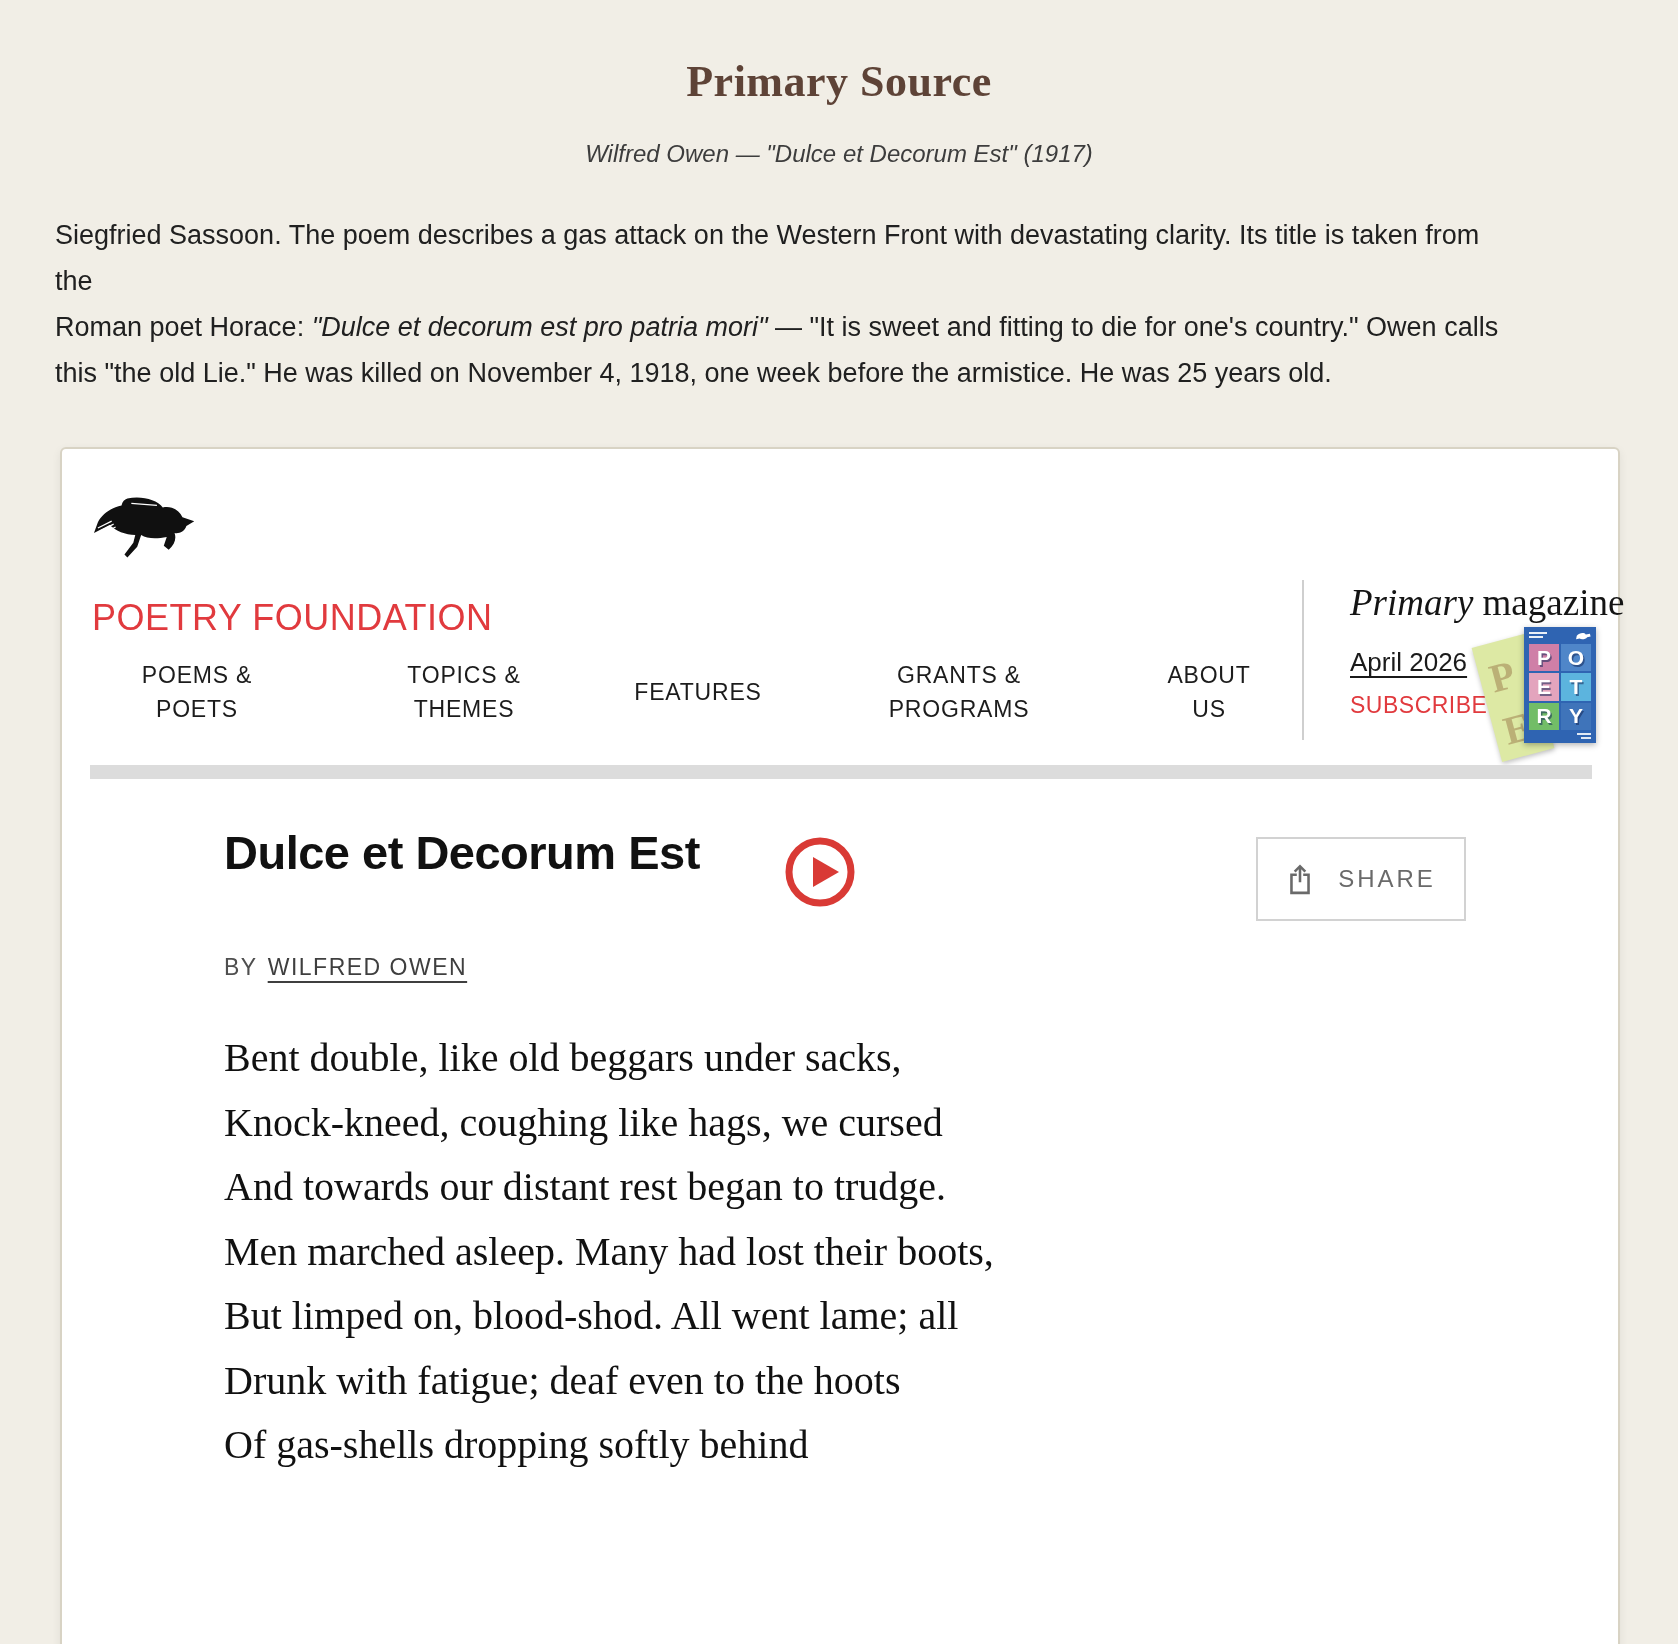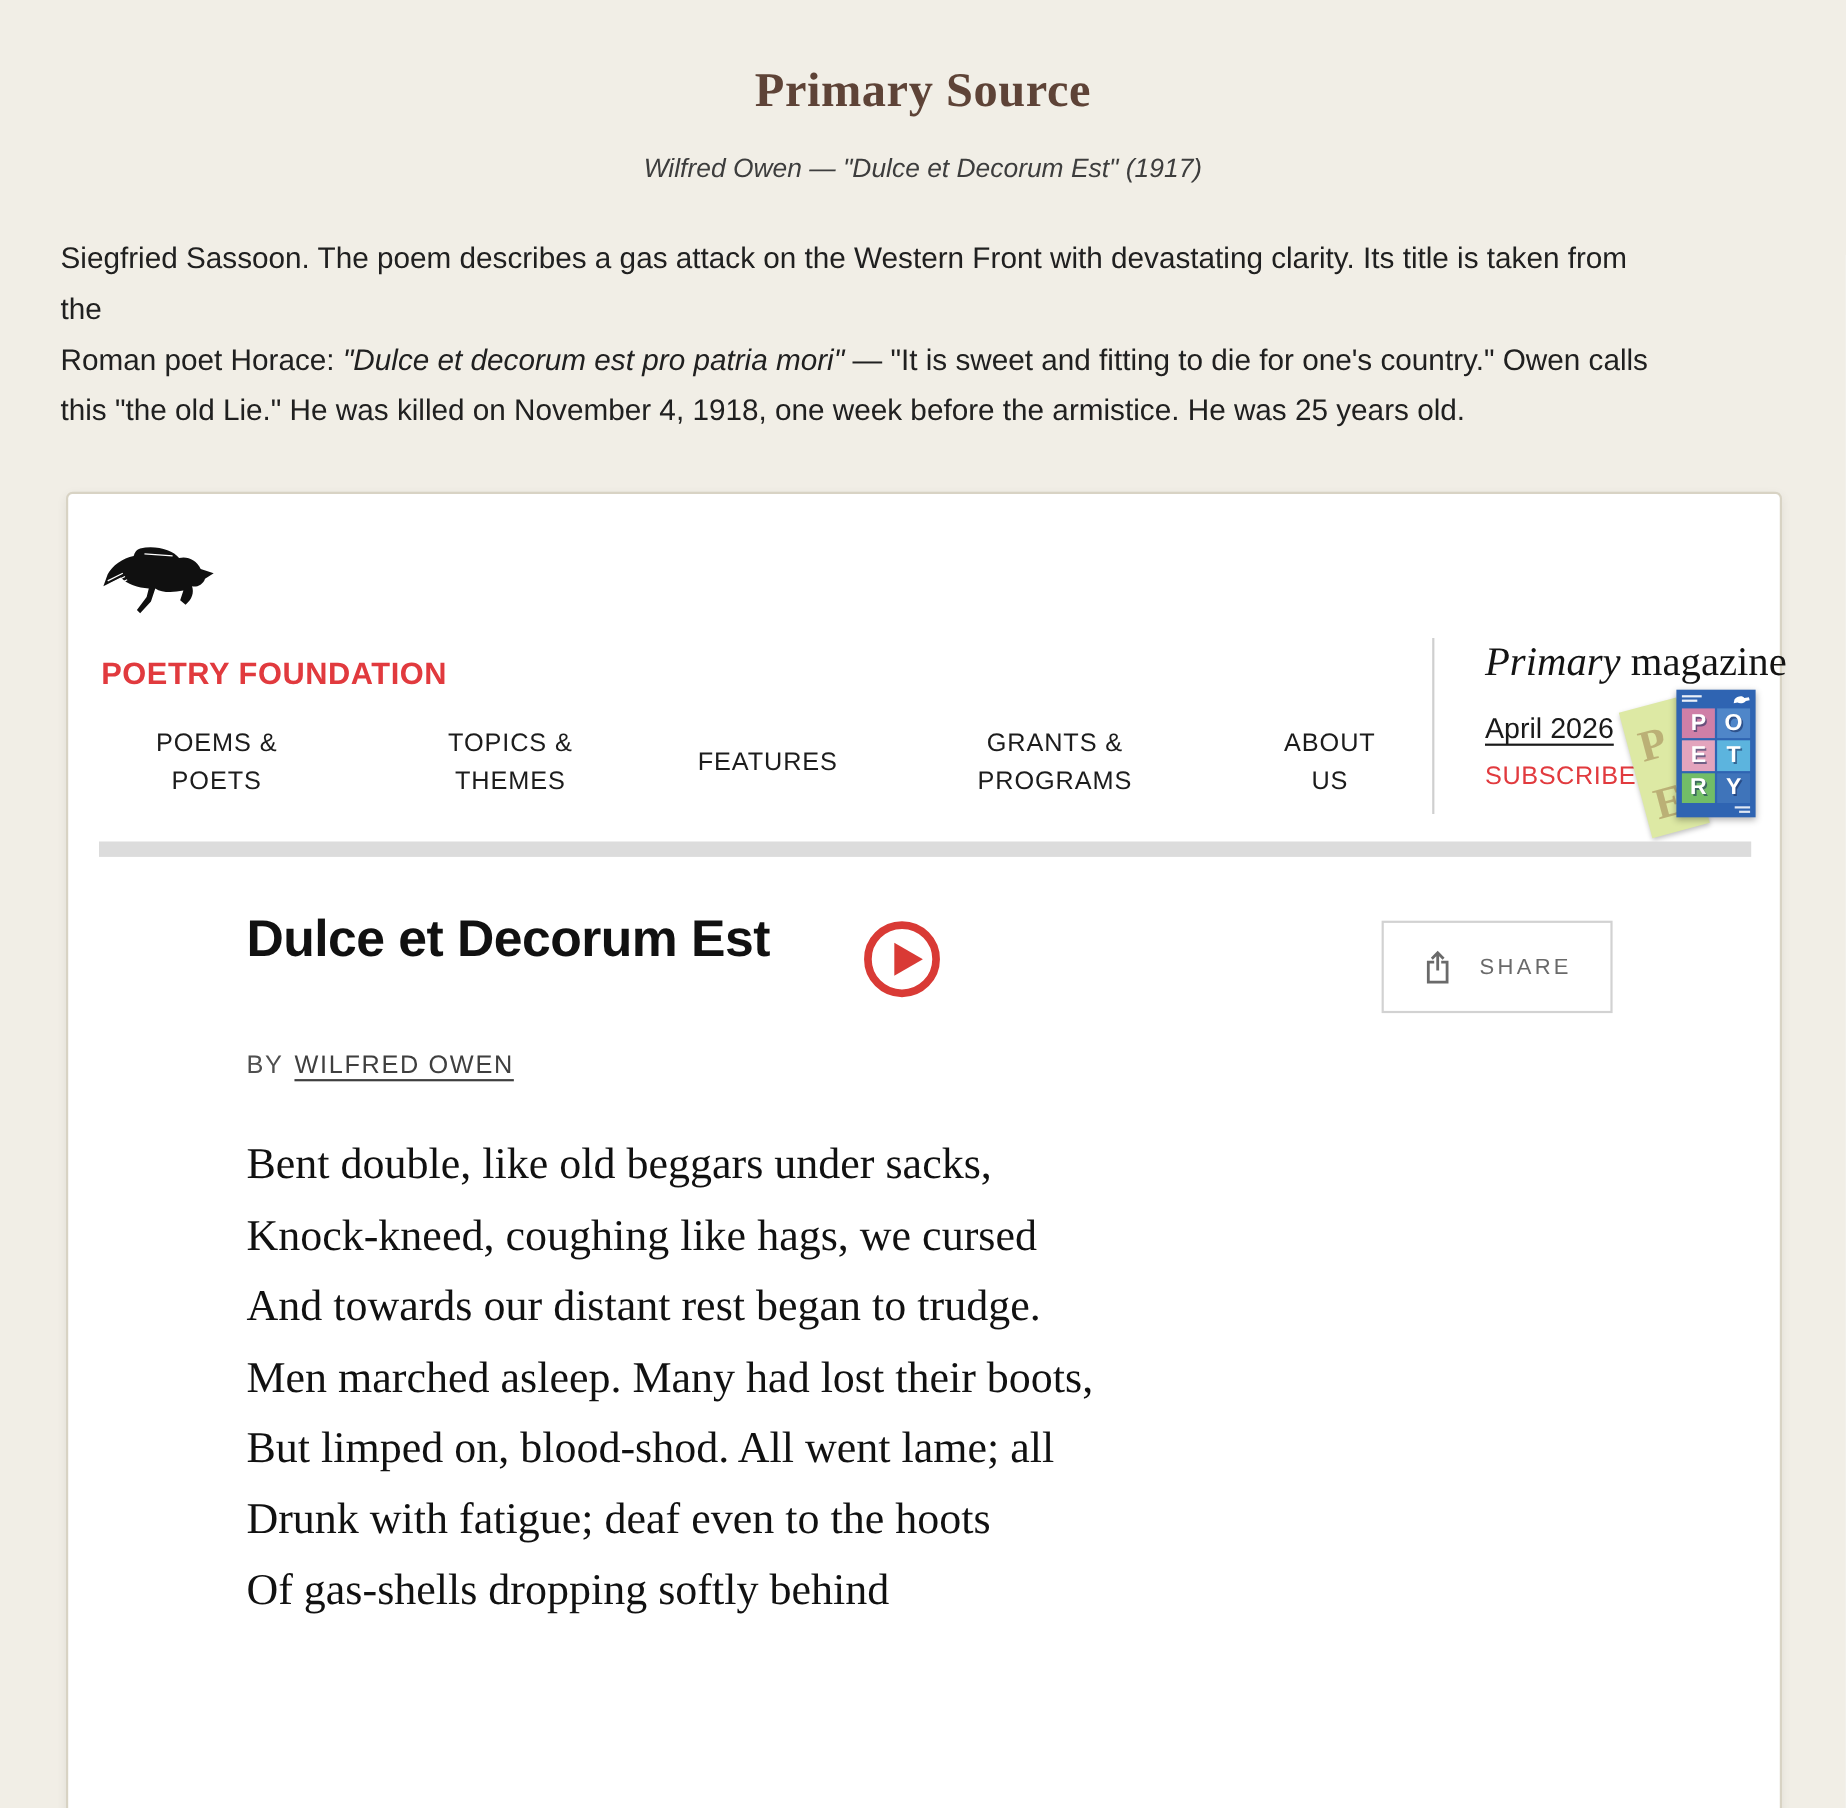--- a/index.html
+++ b/index.html
@@ -30,21 +30,21 @@
   
   .card{
     position:absolute;left:60px;top:447px;width:1560px;height:1240px;
     background:#ffffff;border:2px solid #d8d3c4;border-radius:6px;
     box-shadow:0 3px 10px rgba(0,0,0,.07);
     box-sizing:border-box;
   }
   .pegasus{position:absolute;left:30px;top:46px;width:118px;height:70px;}
   .brand{
     position:absolute;left:30px;top:148px;
-    font-size:28px;font-weight:700;letter-spacing:.5px;
+    font-size:36px;font-weight:400;letter-spacing:.5px;
     color:var(--brand-red,#e13a3e);
   }
 
   .searchbar{position:absolute;left:638px;top:86px;width:546px;height:64px;display:flex;}
   .search-input{
     flex:1;height:100%;box-sizing:border-box;border:2px solid #a3a3a3;border-right:none;
     background:#ededed;font-family:"Liberation Sans",sans-serif;font-size:25px;
     padding:0 0 0 22px;color:#191919;outline:none;
   }
   .search-input::placeholder{color:#191919;opacity:1;}
@@ -101,21 +101,21 @@
   .poem-title{
     position:absolute;left:162px;top:376px;margin:0;
     font-size:47px;font-weight:700;letter-spacing:-.5px;color:#111;
   }
   .play-btn{position:absolute;left:722px;top:387px;width:72px;height:72px;background:none;border:none;padding:0;cursor:pointer;}
   .share-btn{
     position:absolute;left:1194px;top:388px;width:210px;height:84px;
     background:#fff;border:2px solid #d2d2d2;box-sizing:border-box;cursor:pointer;
     display:flex;align-items:center;justify-content:center;gap:24px;
   }
-  .share-label{font-size:20px;letter-spacing:3px;color:var(--share-gray,#6a6a6a);
+  .share-label{font-size:24px;letter-spacing:3px;color:var(--share-gray,#6a6a6a);
     font-family:"Liberation Sans",sans-serif;}
   .byline{position:absolute;left:162px;top:505px;font-size:23px;letter-spacing:1.5px;color:#4f4f4f;}
   .byline .author{color:#3f3f3f;text-decoration:underline;text-underline-offset:6px;cursor:pointer;margin-left:10px;}
 
   .poem{
     position:absolute;left:162px;top:577px;width:1200px;
     font-family:"Liberation Serif",serif;font-size:40px;color:#111;
   }
   .pline{line-height:64.5px;white-space:nowrap;}
   .pline.indent{padding-left:46px;}

